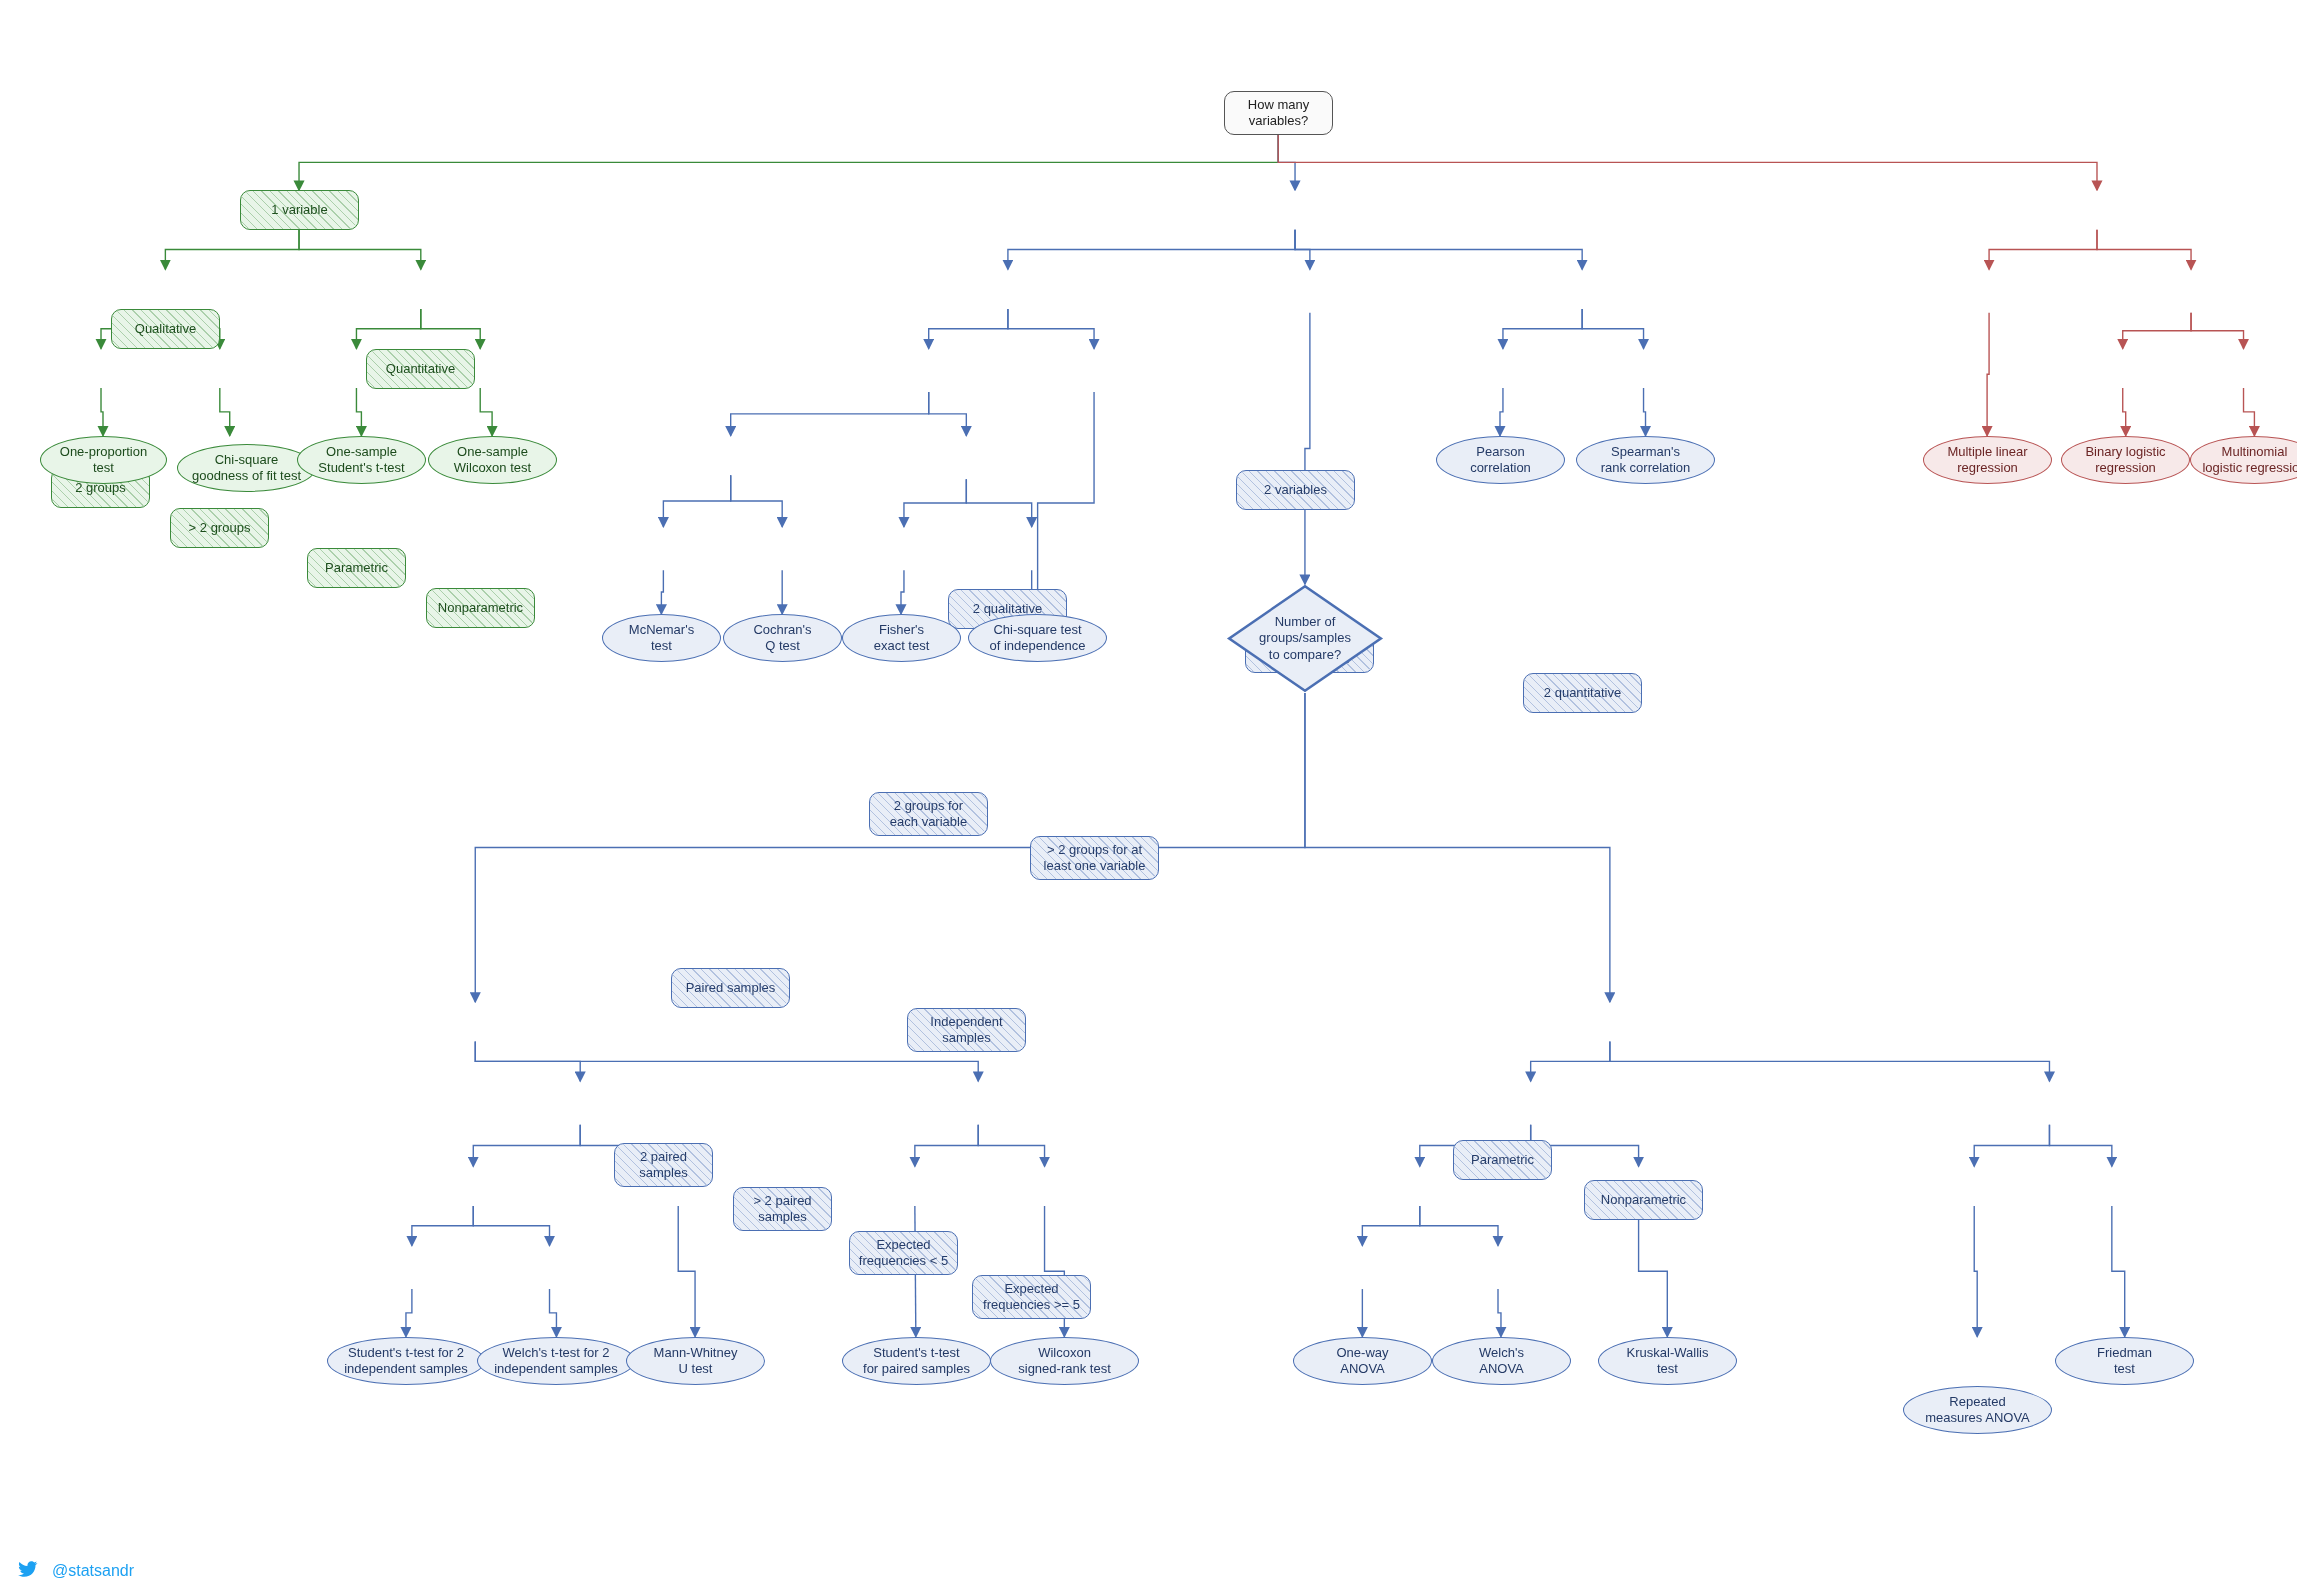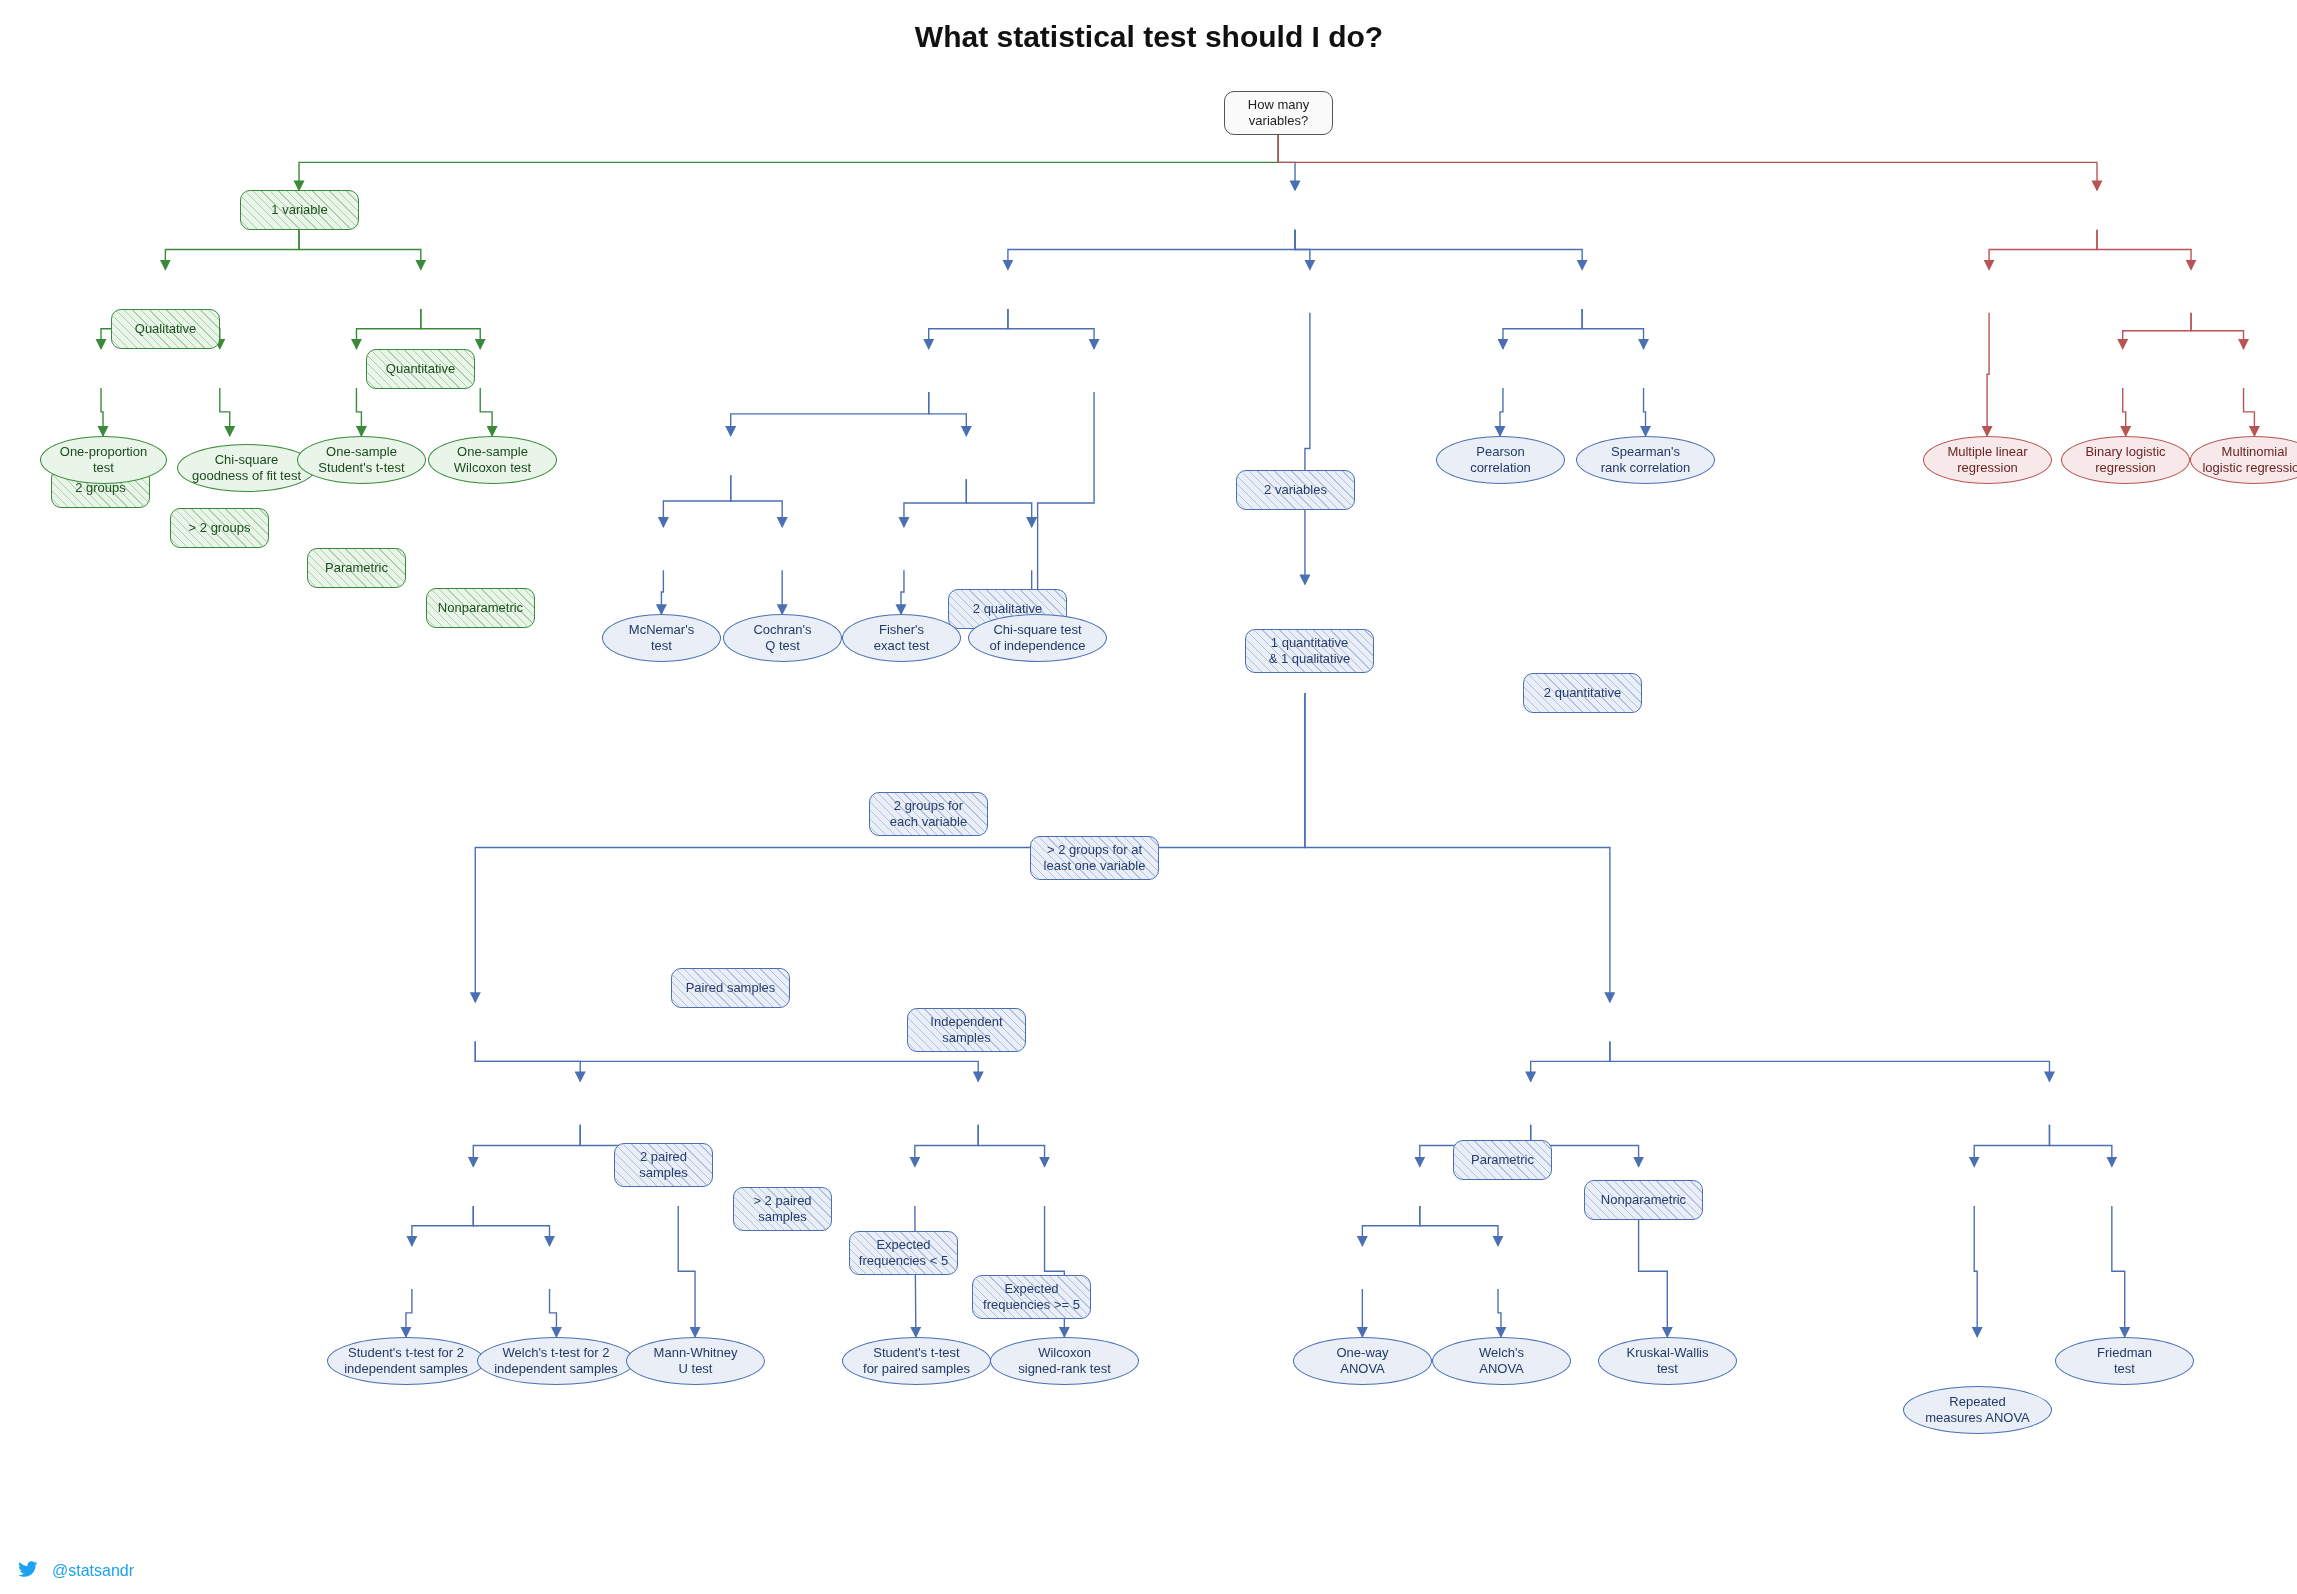--- a/index.html
+++ b/index.html
@@ -98,21 +98,20 @@
     font-size: 16px;
     display: flex;
     align-items: center;
     gap: 14px;
   }
 </style>
 </head>
 <body>
 
 <div id="canvas">
-  <div id="title">What statistical test should I do?</div>
   <svg class="edges" id="edges-svg" viewBox="0 0 2321 1611" width="2298" height="1595">
       <defs>
         <marker id="arrow-green" markerWidth="8" markerHeight="8" refX="7" refY="4" orient="auto">
           <path d="M0,0 L8,4 L0,8 z" fill="#3a8a3a"></path>
         </marker>
         <marker id="arrow-blue" markerWidth="8" markerHeight="8" refX="7" refY="4" orient="auto">
           <path d="M0,0 L8,4 L0,8 z" fill="#4b6fb3"></path>
         </marker>
         <marker id="arrow-red" markerWidth="8" markerHeight="8" refX="7" refY="4" orient="auto">
           <path d="M0,0 L8,4 L0,8 z" fill="#b85454"></path>
@@ -300,20 +299,28 @@
         <span class="lbl">Nonparametric</span>
       </div>
       <div class="node blue ellipse" style="left: 1436px; top: 436px; width: 129px; height: 48px;">
         <span class="lbl">Pearson
 correlation</span>
       </div>
       <div class="node blue ellipse" style="left: 1576px; top: 436px; width: 139px; height: 48px;">
         <span class="lbl">Spearman's
 rank correlation</span>
       </div>
+      <div class="node blue diamond" style="left: 1226px; top: 584px; width: 158px; height: 109px;">
+        <svg class="shape" viewBox="0 0 100 100" preserveAspectRatio="none">
+          <polygon points="50,2 98,50 50,98 2,50" fill="#e9eef7" stroke="#4b6fb3" stroke-width="2"></polygon>
+        </svg>
+        <span class="lbl">Number of
+groups/samples
+to compare?</span>
+      </div>
       <div class="node blue ellipse" style="left: 327px; top: 1337px; width: 158px; height: 48px;">
         <span class="lbl">Student's t-test for 2
 independent samples</span>
       </div>
       <div class="node blue ellipse" style="left: 477px; top: 1337px; width: 158px; height: 48px;">
         <span class="lbl">Welch's t-test for 2
 independent samples</span>
       </div>
       <div class="node blue ellipse" style="left: 626px; top: 1337px; width: 139px; height: 48px;">
         <span class="lbl">Mann-Whitney

